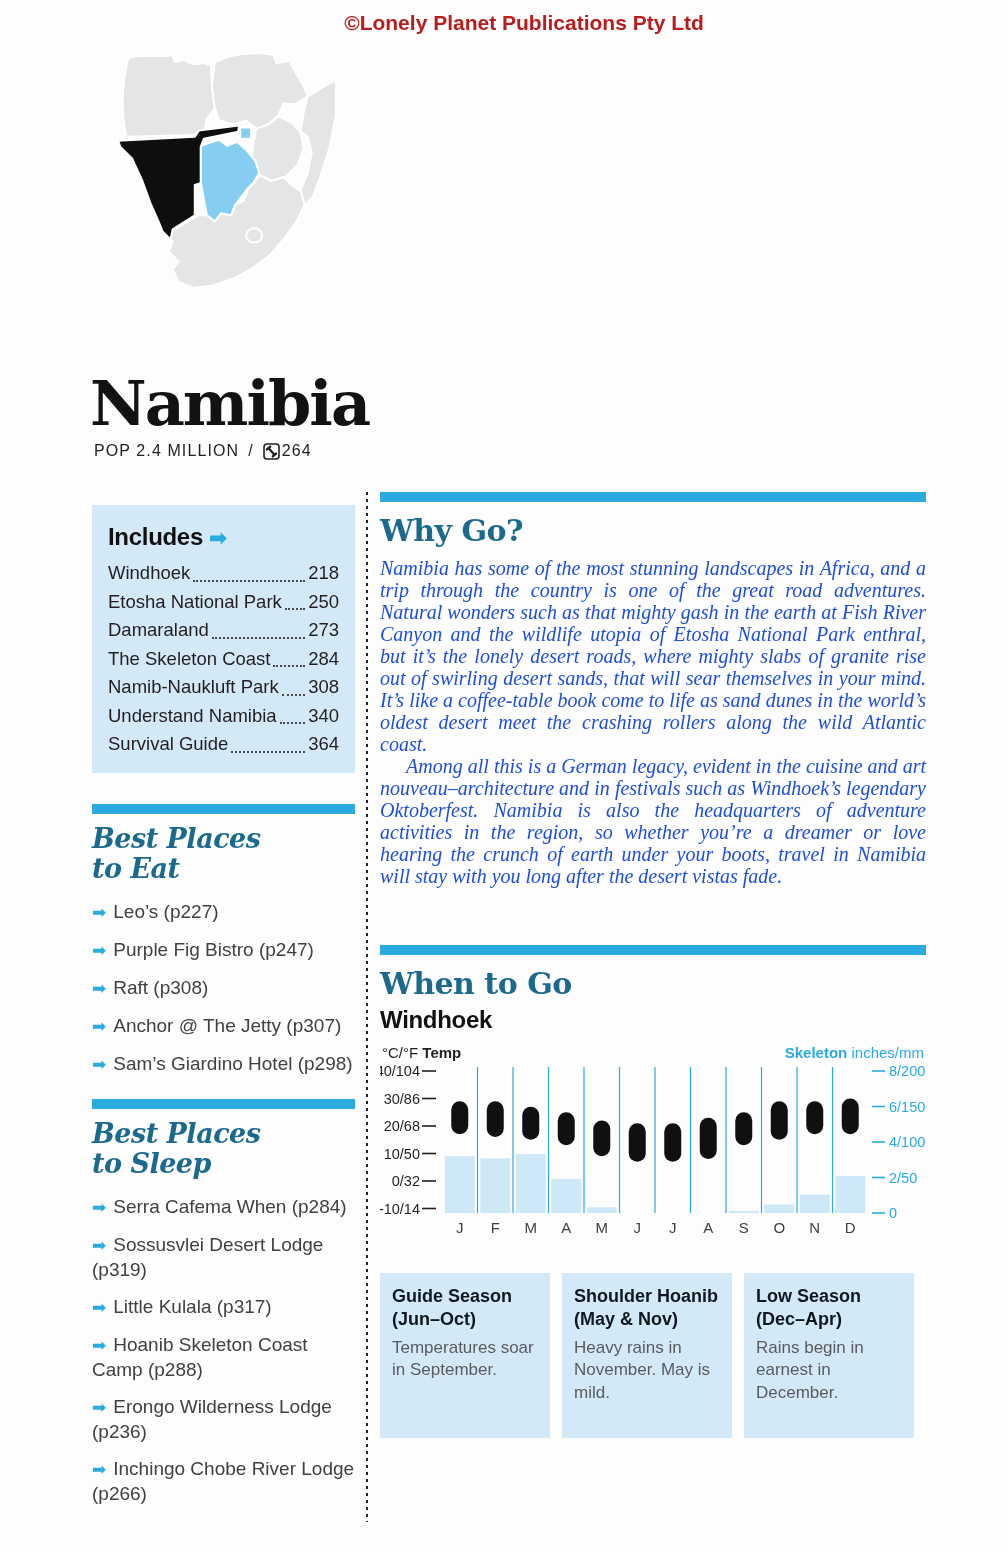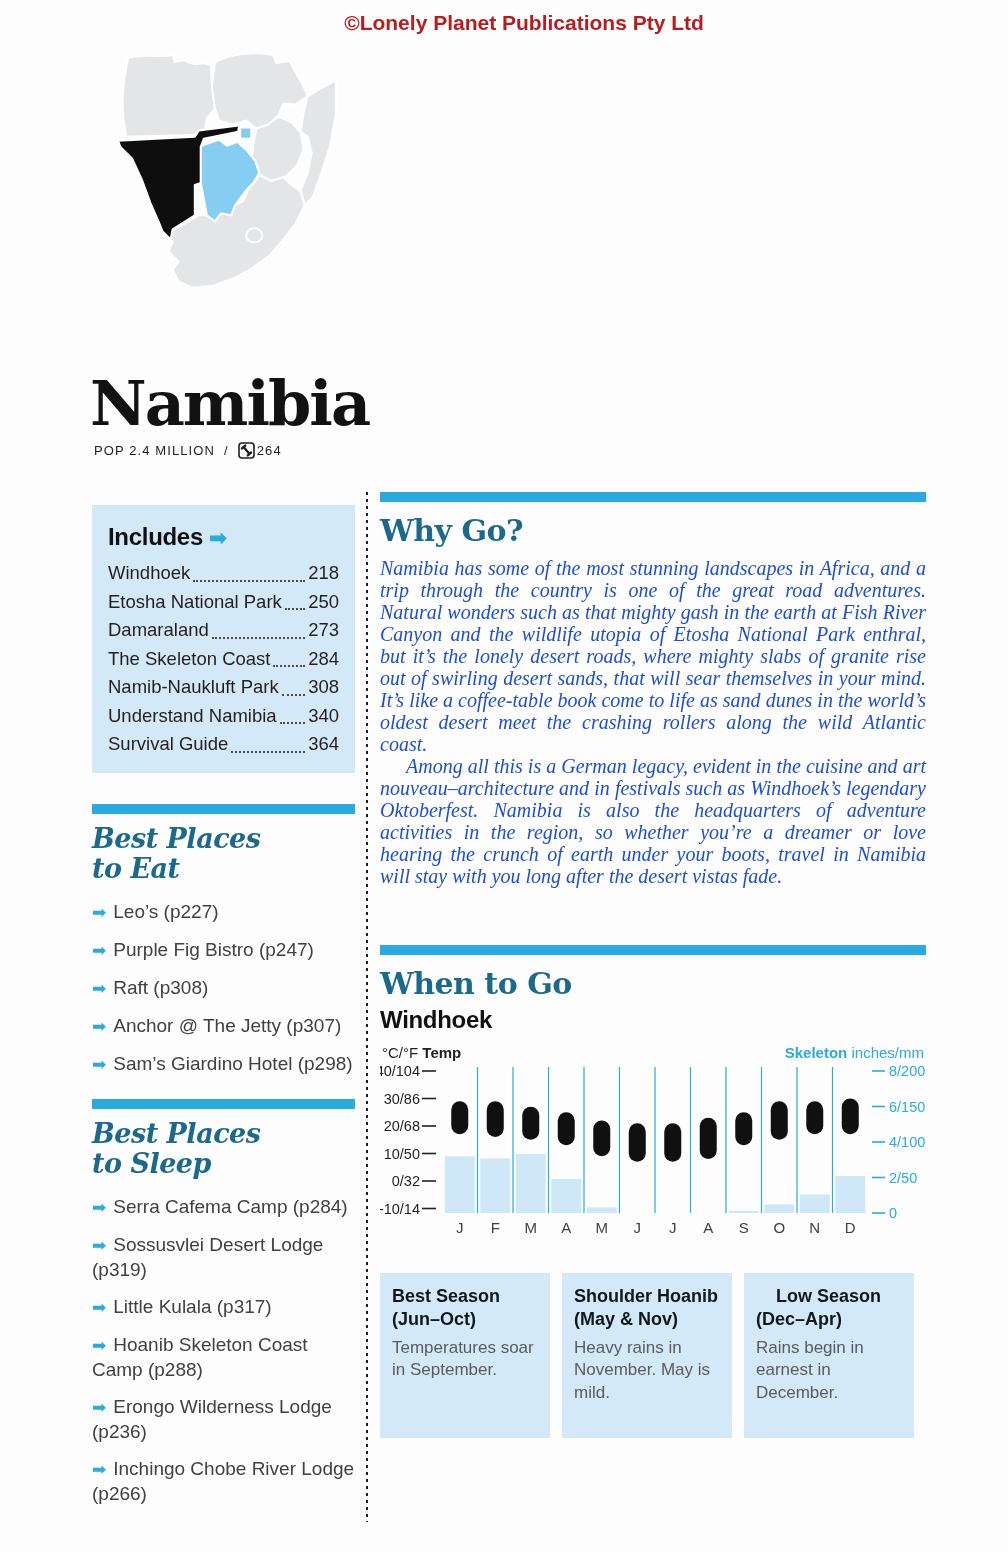--- a/index.html
+++ b/index.html
@@ -5,21 +5,21 @@
   html,body{margin:0;padding:0;background:#fff;}
   #page{position:relative;width:1008px;height:1552px;background:#fdfdfd;overflow:hidden;
         font-family:"Liberation Sans",sans-serif;color:#231f20;}
   .copyright{position:absolute;top:11px;left:0;width:100%;text-align:center;
         font-weight:bold;font-size:21px;color:#b91c1c;letter-spacing:0;margin-left:20px;}
   .map{position:absolute;left:106px;top:52px;width:232px;height:260px;}
   .title-block{position:absolute;left:90px;top:372px;}
   .title-block h1{margin:0;font-family:"DejaVu Serif",serif;font-weight:bold;
         font-size:62px;line-height:1.02;letter-spacing:-2px;color:#121212;}
   .stats{margin-top:7px;margin-left:4px;display:flex;align-items:center;gap:9px;
-        font-size:13px;letter-spacing:1.1px;color:#231f20;}
+        font-size:16px;letter-spacing:1.1px;color:#231f20;}
   .stats .phone-wrap{display:flex;align-items:center;gap:2px;justify-content:flex-end;}
   .divider{position:absolute;left:366px;top:492px;height:1030px;width:2px;
         background-image:repeating-linear-gradient(#231f20 0 3px,transparent 3px 7px);}
   .left-col{position:absolute;left:92px;top:505px;width:263px;}
   .right-col{position:absolute;left:380px;top:492px;width:546px;}
   .bar{height:10px;background:#29abe2;}
   
   .includes-box{background:#d3e9f8;padding:16px 16px 14px;}
   .inc-head{font-size:24px;font-weight:bold;color:#111;margin:2px 0 8px;letter-spacing:-0.3px;}
   .inc-head .arrow{color:#29abe2;font-size:21px;}
@@ -154,21 +154,21 @@
         <div class="list-item"><span class="arrow">➡</span><span>Anchor @ The Jetty (p307)</span></div>
         <div class="list-item"><span class="arrow">➡</span><span>Sam’s Giardino Hotel (p298)</span></div>
       </div>
 
     <div class="bar sleep-bar"></div>
     <h2 class="lp-head">
       <span style="display:block">Best Places</span>
       <span style="display:block">to Sleep</span>
     </h2>
     <div id="sleep-list">
-        <div class="list-item"><span class="arrow">➡</span><span>Serra Cafema Camp (p284)</span></div>
+        <div class="list-item"><span class="arrow">➡</span><span>Serra Cafema When (p284)</span></div>
         <div class="list-item"><span class="arrow">➡</span><span>Sossusvlei Desert Lodge (p319)</span></div>
         <div class="list-item"><span class="arrow">➡</span><span>Little Kulala (p317)</span></div>
         <div class="list-item"><span class="arrow">➡</span><span>Hoanib Skeleton Coast Camp (p288)</span></div>
         <div class="list-item"><span class="arrow">➡</span><span>Erongo Wilderness Lodge (p236)</span></div>
         <div class="list-item"><span class="arrow">➡</span><span>Inchingo Chobe River Lodge (p266)</span></div>
       </div>
   </div>
 
   <div class="right-col">
     <div class="bar"></div>
@@ -255,35 +255,35 @@
         <text x="328.25" y="172" text-anchor="middle" font-size="15" fill="#414042" font-family="Liberation Sans, sans-serif">A</text>
         <text x="363.75" y="172" text-anchor="middle" font-size="15" fill="#414042" font-family="Liberation Sans, sans-serif">S</text>
         <text x="399.25" y="172" text-anchor="middle" font-size="15" fill="#414042" font-family="Liberation Sans, sans-serif">O</text>
         <text x="434.75" y="172" text-anchor="middle" font-size="15" fill="#414042" font-family="Liberation Sans, sans-serif">N</text>
         <text x="470.25" y="172" text-anchor="middle" font-size="15" fill="#414042" font-family="Liberation Sans, sans-serif">D</text>
       </svg>
 
     <div id="seasons-row">
         <div class="season">
           <div class="s-title">
-            <span style="display: block;">Best Season</span>
+            <span style="display: block;">Guide Season</span>
             <span style="display: block;">(Jun–Oct)</span>
           </div>
           <p>Temperatures soar in September.</p>
         </div>
         <div class="season">
           <div class="s-title">
             <span style="display: block;">Shoulder Hoanib</span>
             <span style="display: block;">(May &amp; Nov)</span>
           </div>
           <p>Heavy rains in November. May is mild.</p>
         </div>
         <div class="season">
           <div class="s-title">
-            <span style="display: block; margin-left: 20px;">Low Season</span>
+            <span style="display: block;">Low Season</span>
             <span style="display: block;">(Dec–Apr)</span>
           </div>
           <p>Rains begin in earnest in December.</p>
         </div>
       </div>
   </div>
 
 </div>
 
 </body></html>

